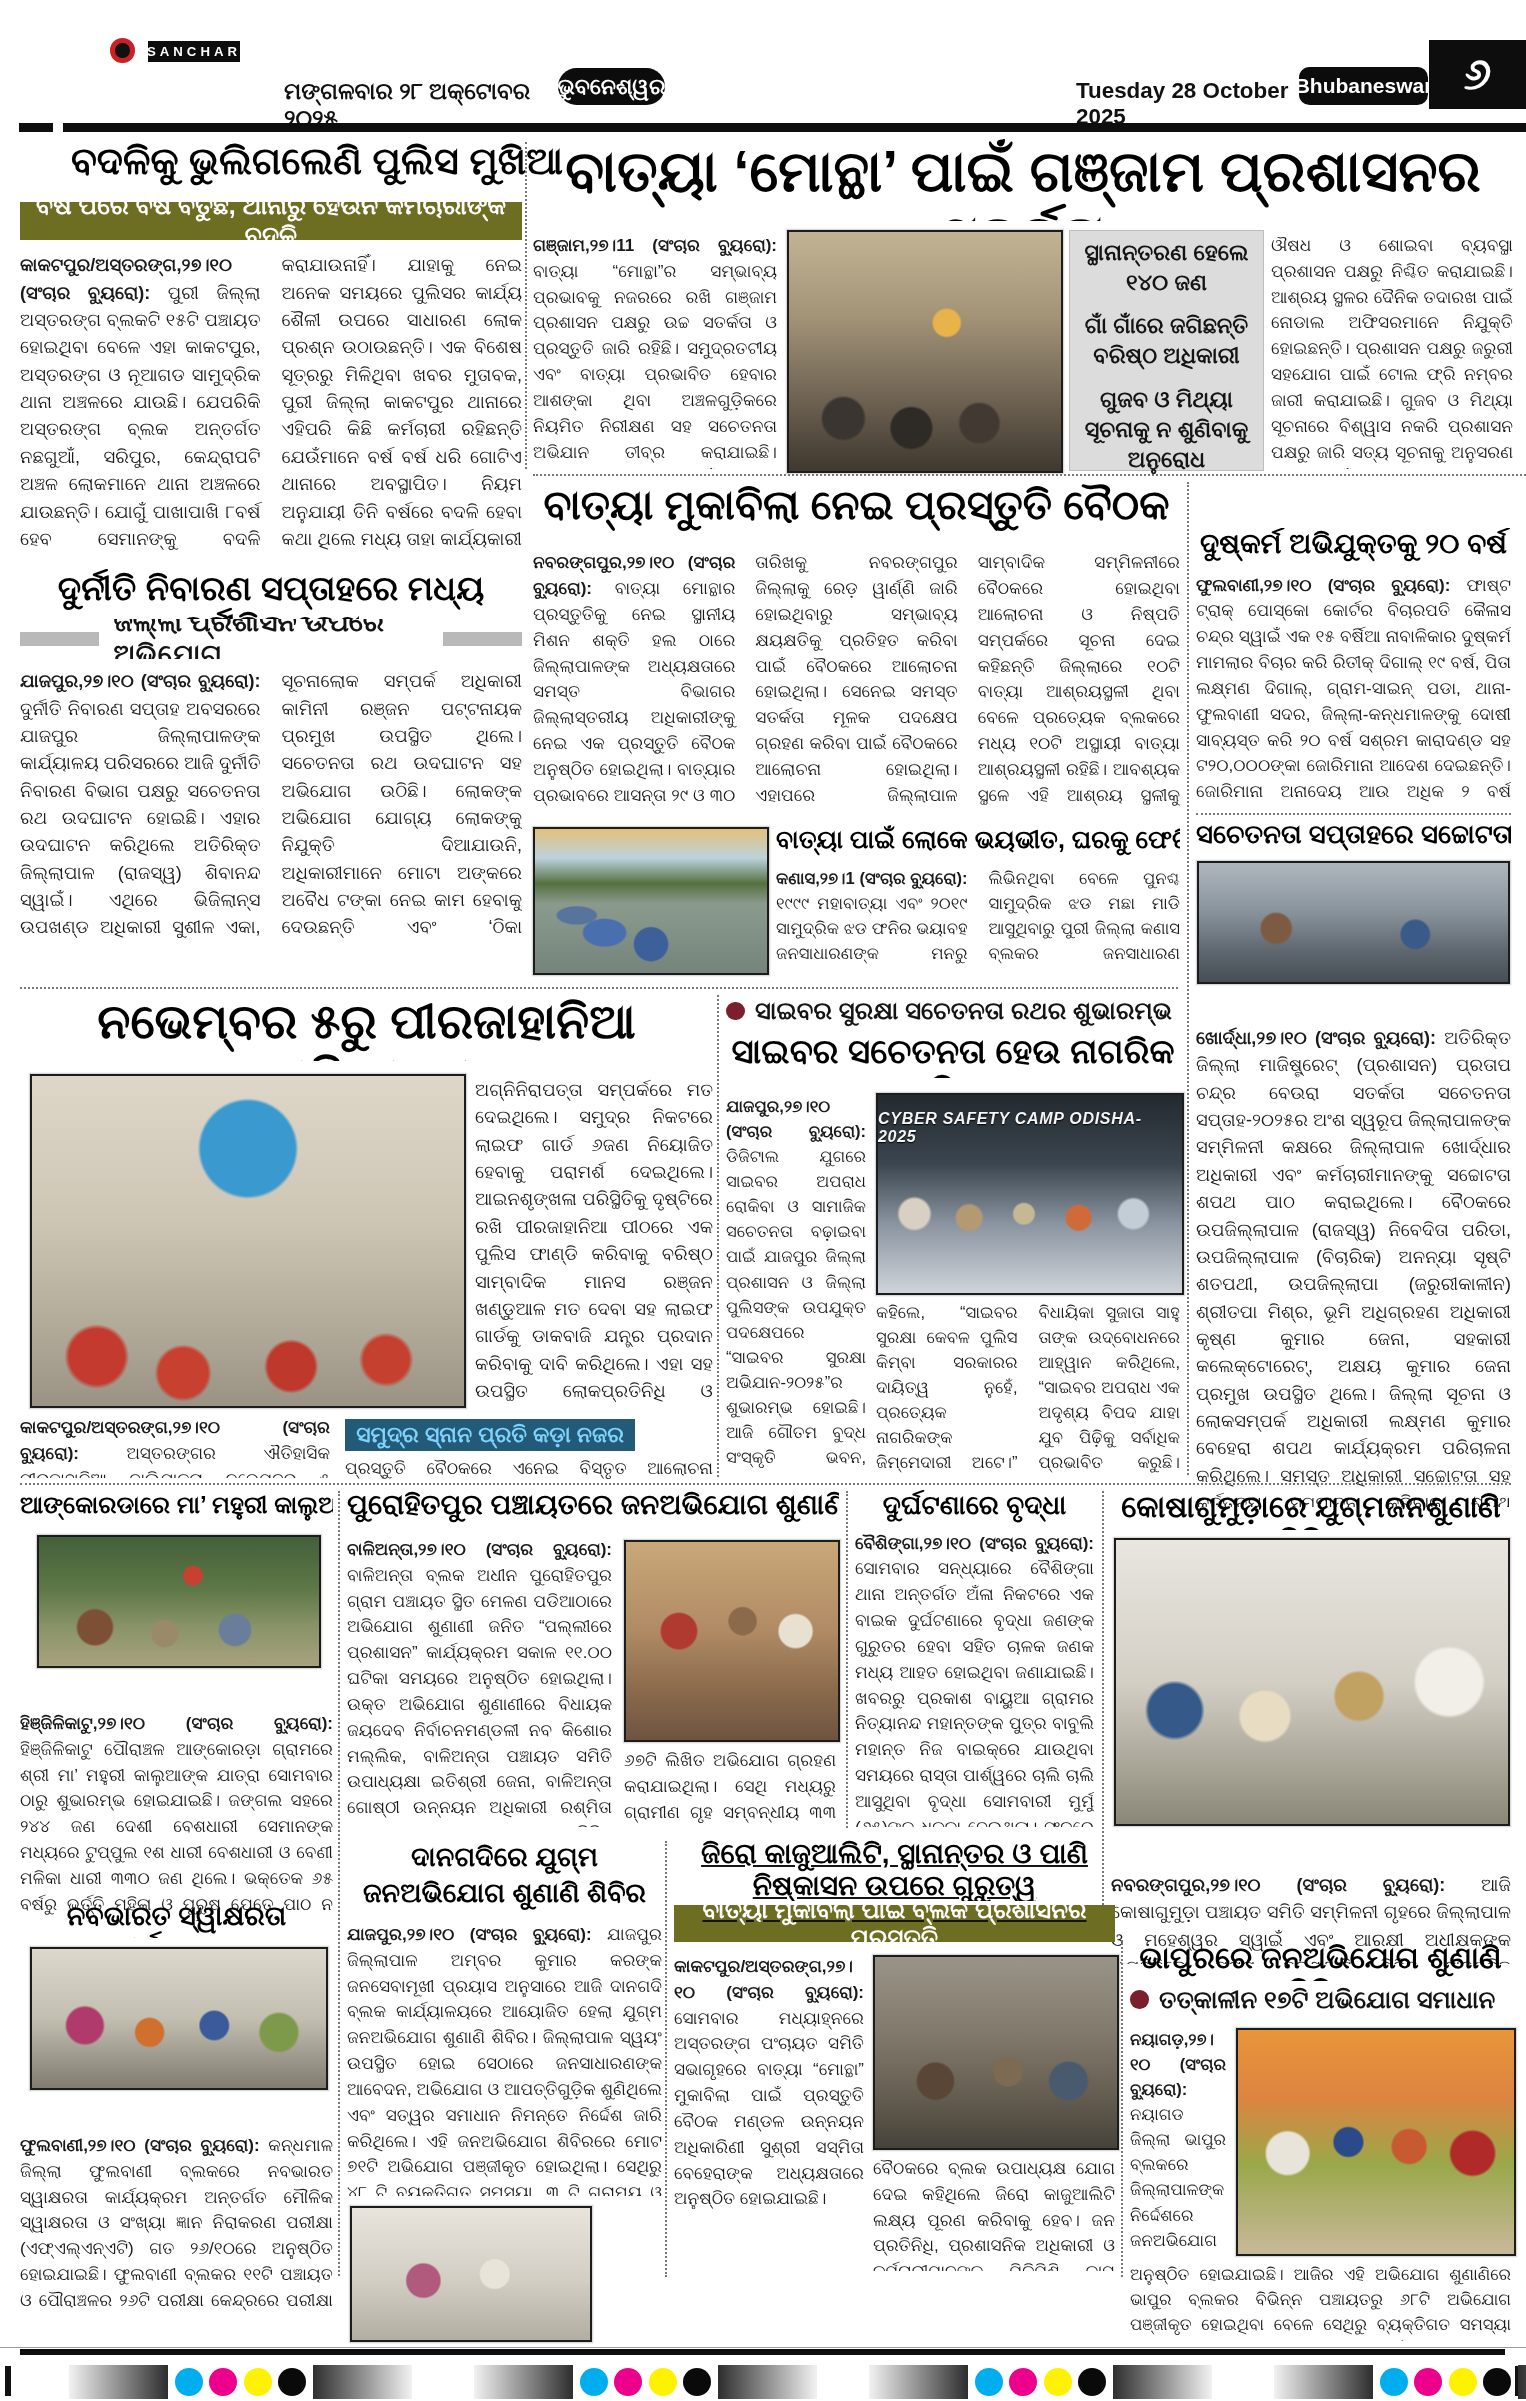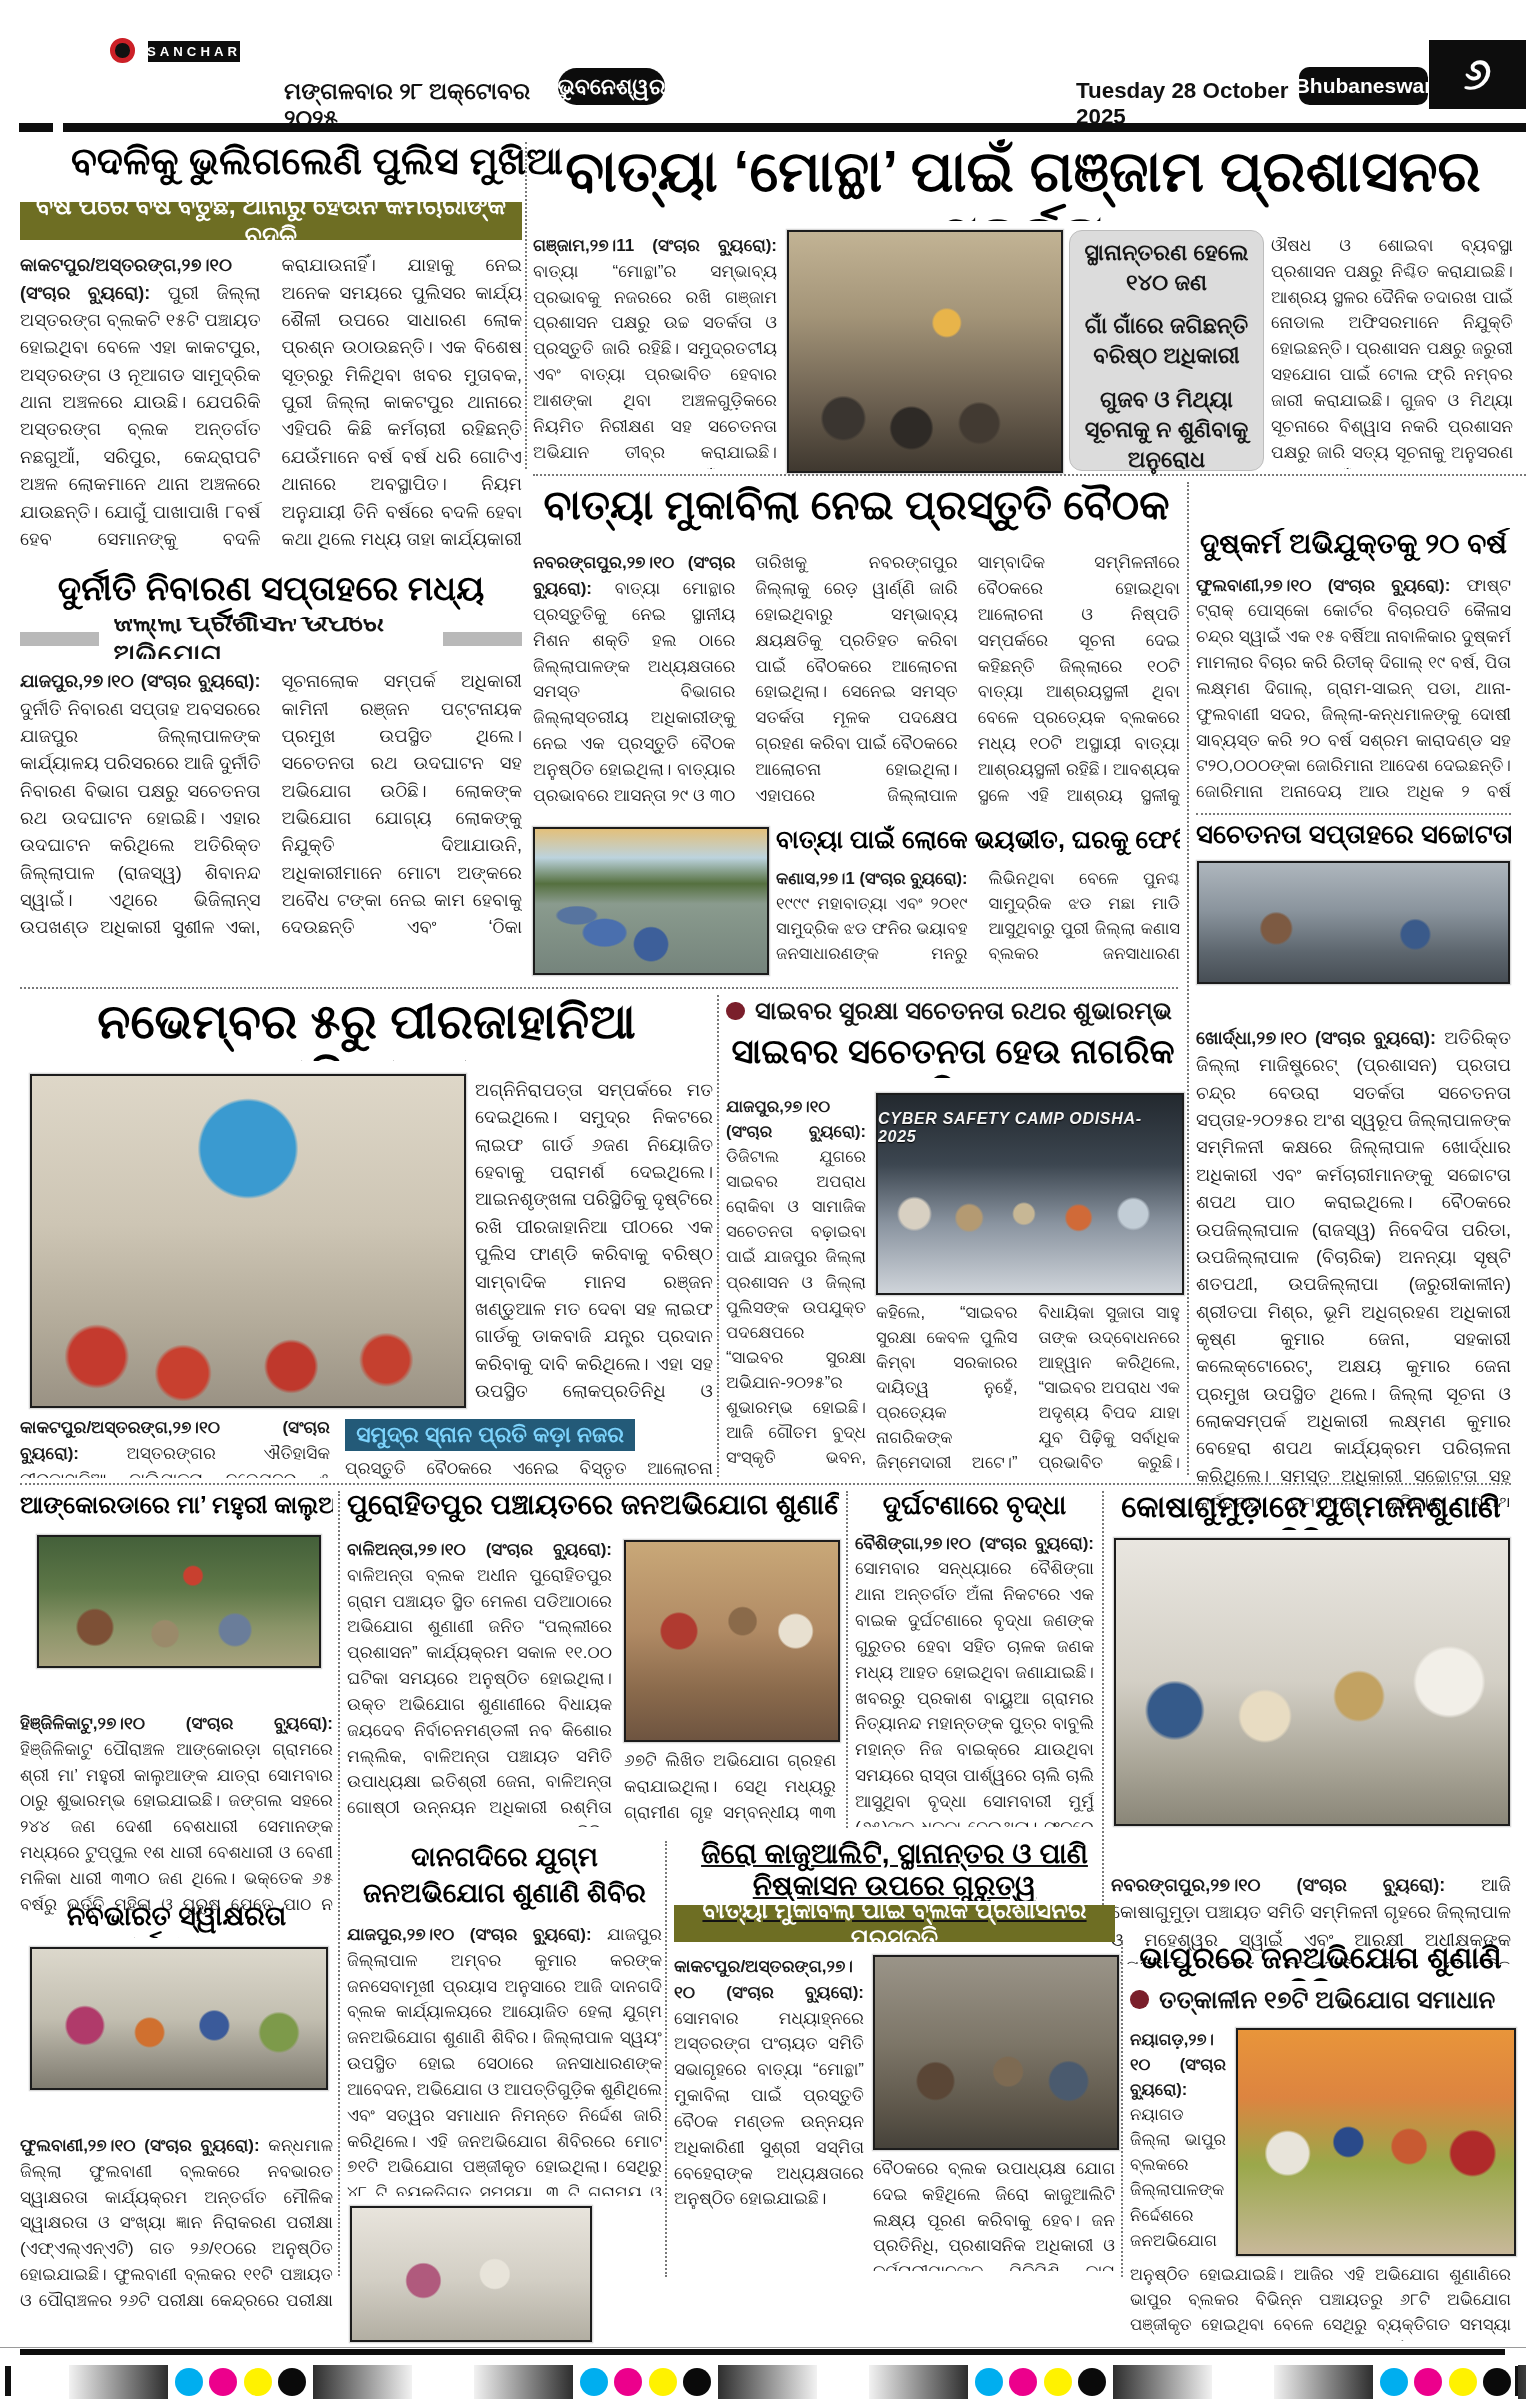--- a/index.html
+++ b/index.html
@@ -72,21 +72,21 @@
     <div class="bt" style="position:absolute;left:0;top:94px;width:244px;height:236px;font-size:17px;">
       <span class="dl">ଗଞ୍ଜାମ,୨୭।11 (ସଂଚାର ବ୍ୟୁରୋ):</span>
       <span>ବାତ୍ୟା “ମୋନ୍ଥା”ର ସମ୍ଭାବ୍ୟ ପ୍ରଭାବକୁ ନଜରରେ ରଖି ଗଞ୍ଜାମ ପ୍ରଶାସନ ପକ୍ଷରୁ ଉଚ୍ଚ ସତର୍କତା ଓ ପ୍ରସ୍ତୁତି ଜାରି ରହିଛି। ସମୁଦ୍ରତଟୀୟ ଏବଂ ବାତ୍ୟା ପ୍ରଭାବିତ ହେବାର ଆଶଙ୍କା ଥିବା ଅଞ୍ଚଳଗୁଡ଼ିକରେ ନିୟମିତ ନିରୀକ୍ଷଣ ସହ ସଚେତନତା ଅଭିଯାନ ତୀବ୍ର କରାଯାଇଛି। ଲୋକମାନଙ୍କ ସୁରକ୍ଷା ପାଇଁ ଉଦ୍ୟମ ବଢ଼ାଇ ଦିଆଯାଇଛି। ଗଞ୍ଜାମ ତହସିଲଦାର ସୁକାନ୍ତ ମିଶ୍ର ଓ ବିଡିଓ ଅଶୋକ ଦାଶଙ୍କ ନେତୃତ୍ୱରେ ଦୁଇଟି ଭିନ୍ନ ଟିମ୍ ଗଠନ କରାଯାଇଛି।</span>
     </div>
     <div class="photo" style="left:254px;top:91px;width:272px;height:239px;background:
            radial-gradient(circle at 20% 78%, #3a3530 0 7%, transparent 8%),
            radial-gradient(circle at 45% 82%, #2e2a26 0 8%, transparent 9%),
            radial-gradient(circle at 70% 80%, #423a32 0 7%, transparent 8%),
            radial-gradient(circle at 58% 38%, #e8b44a 0 6%, transparent 7%),
            linear-gradient(180deg,#c2b394 0%,#a39478 35%,#6e6252 70%,#3f382f 100%);"></div>
-    <div class="hibox" style="position:absolute;left:536px;top:91px;width:193px;height:239px;border-radius:13px;">
+    <div class="hibox" style="position:absolute;left:536px;top:91px;width:193px;height:239px;">
       <div class="hi">ସ୍ଥାନାନ୍ତରଣ ହେଲେ ୧୪୦ ଜଣ</div>
       <div class="sep"></div>
       <div class="hi">ଗାଁ ଗାଁରେ ଜଗିଛନ୍ତି ବରିଷ୍ଠ ଅଧିକାରୀ</div>
       <div class="sep"></div>
       <div class="hi">ଗୁଜବ ଓ ମିଥ୍ୟା ସୂଚନାକୁ ନ ଶୁଣିବାକୁ ଅନୁରୋଧ</div>
     </div>
     <div class="bt" style="position:absolute;left:738px;top:94px;width:242px;height:236px;font-size:17px;">
       <span>ଔଷଧ ଓ ଶୋଇବା ବ୍ୟବସ୍ଥା ପ୍ରଶାସନ ପକ୍ଷରୁ ନିଶ୍ଚିତ କରାଯାଇଛି। ଆଶ୍ରୟ ସ୍ଥଳର ଦୈନିକ ତଦାରଖ ପାଇଁ ନୋଡାଲ ଅଫିସରମାନେ ନିଯୁକ୍ତି ହୋଇଛନ୍ତି। ପ୍ରଶାସନ ପକ୍ଷରୁ ଜରୁରୀ ସହଯୋଗ ପାଇଁ ଟୋଲ ଫ୍ରି ନମ୍ବର ଜାରୀ କରାଯାଇଛି। ଗୁଜବ ଓ ମିଥ୍ୟା ସୂଚନାରେ ବିଶ୍ୱାସ ନକରି ପ୍ରଶାସନ ପକ୍ଷରୁ ଜାରି ସତ୍ୟ ସୂଚନାକୁ ଅନୁସରଣ କରିବା ପାଇଁ କୁହାଯାଇଛି। ଆବଶ୍ୟକ ପଡ଼ିଲେ ଟୋଲ ଫ୍ରି ନମ୍ବରରେ ଯୋଗାଯୋଗ କରିବାକୁ କୁହାଯାଇଛି।</span>
     </div>
   </div>

